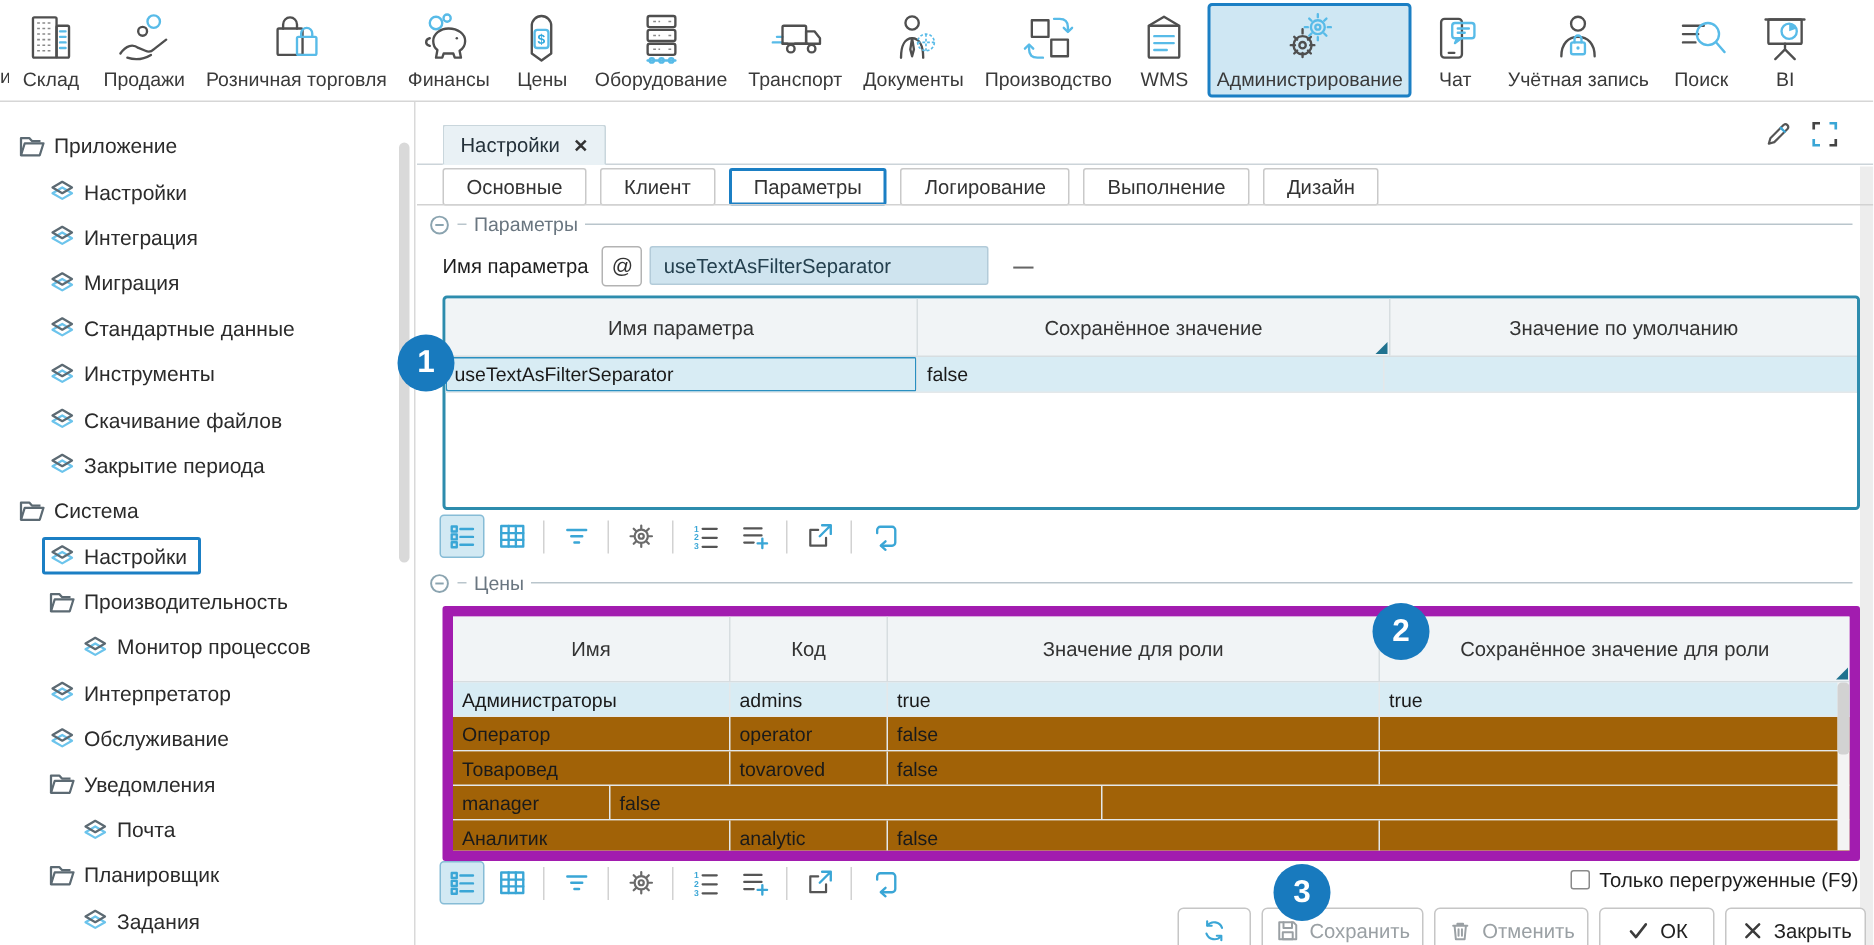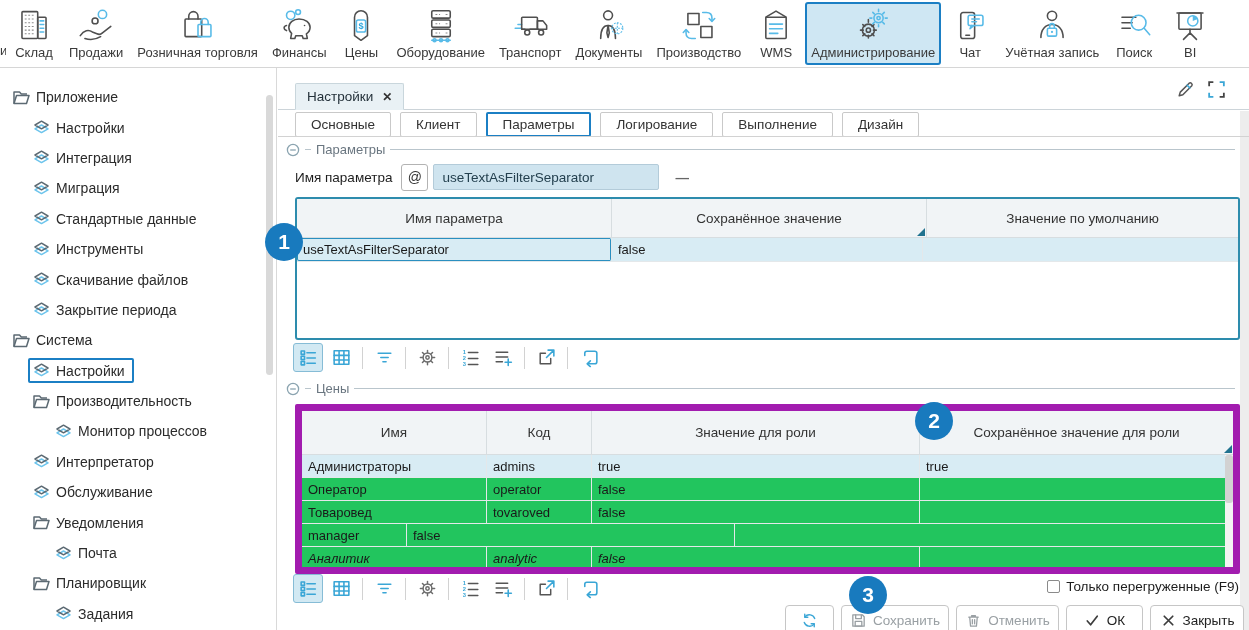--- a/index.html
+++ b/index.html
@@ -67,21 +67,21 @@
 
   .dtable{position:absolute;box-sizing:border-box;overflow:hidden;background:#fff}
   #tbl1{left:17px;top:129px;width:945px;height:143px;border:2px solid #2d8cad;border-radius:3px}
   #tbl2{left:17px;top:336px;width:945px;height:170px;border:7px solid #a21caf;border-radius:2px}
   .thead{display:flex;background:#f1f4f6;border-bottom:1px solid #d7dde0}
   .th{display:flex;align-items:center;justify-content:center;font-size:13.5px;color:#333;
       border-right:1px solid #d7dde0;position:relative;box-sizing:border-box;text-align:center}
   .th:last-child{border-right:none}
   .th.sort::after{content:"";position:absolute;right:1px;bottom:1px;
       border-left:8px solid transparent;border-bottom:8px solid #20728f}
-  .trow{display:flex;border-bottom:1px solid #e4e8ea;background:#22c55e;cursor:pointer}
+  .trow{display:flex;border-bottom:1px solid #e4e8ea;background:#a16207;cursor:pointer}
   .trow.selected{background:#d8ecf4}
   .td{font-size:13px;color:#1a1a1a;padding:0 6px;display:flex;align-items:center;
       border-right:1px solid #e4e8ea;box-sizing:border-box;overflow:hidden;white-space:nowrap}
   .td:last-child{border-right:none}
   .td.cursor{box-shadow:inset 0 0 0 1px #2a8fc0;border-radius:2px}
   .tscroll{position:absolute;right:0;top:44px;width:8px;bottom:0;background:#f3f3f3}
   .tthumb{width:8px;height:48px;background:#d2d2d2;border-radius:3px}
 
   .toolbar{position:absolute;display:flex;align-items:center;gap:3px}
   #tb1{left:15px;top:275px}
@@ -708,21 +708,21 @@
           <div class="td" style="width: 185px;">Товаровед</div>
           <div class="td" style="width: 105px;">tovaroved</div>
           <div class="td" style="width: 328px;">false</div>
           <div class="td" style="flex: 1 1 0%;"></div>
         </div>
         <div class="trow" style="height: 22px;">
           <div class="td" style="width: 105px;">manager</div>
           <div class="td" style="width: 328px;">false</div>
           <div class="td" style="flex: 1 1 0%;"></div>
         </div>
-        <div class="trow" style="height: 22px; font-style: italic;">
+        <div class="trow" style="height: 22px;">
           <div class="td" style="width: 185px;">Аналитик</div>
           <div class="td" style="width: 105px;">analytic</div>
           <div class="td" style="width: 328px;">false</div>
           <div class="td" style="flex: 1 1 0%;"></div>
         </div>
         <div class="trow" style="height: 22px;">
           <div class="td" style="width: 185px;">Менеджер по расчетам</div>
           <div class="td" style="width: 105px;">payment</div>
           <div class="td" style="width: 328px;">false</div>
           <div class="td" style="flex: 1 1 0%;"></div>

